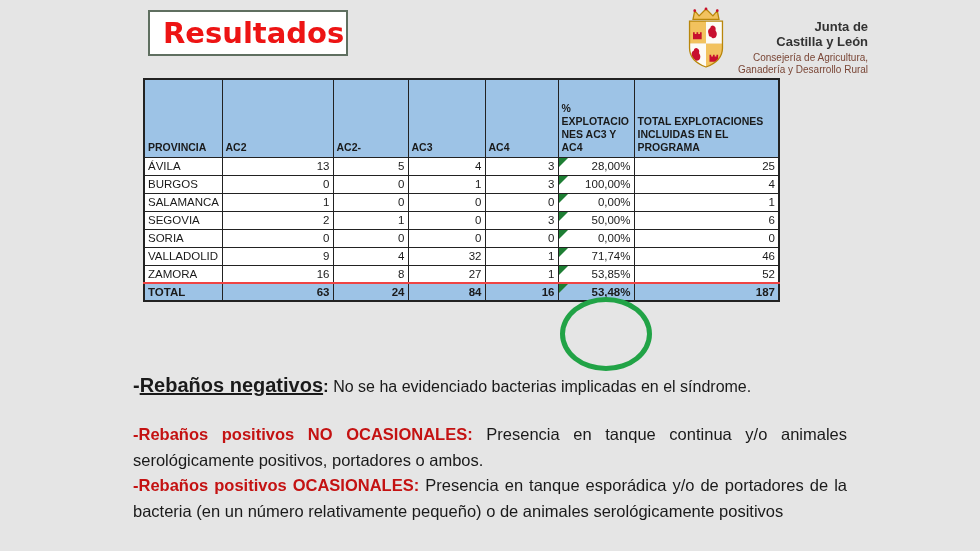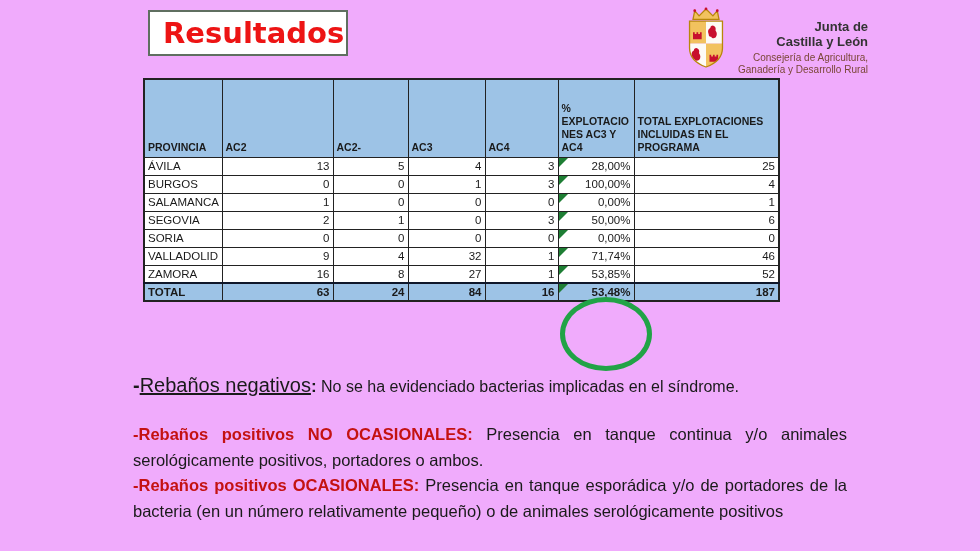--- a/index.html
+++ b/index.html
@@ -1,16 +1,16 @@
 <!DOCTYPE html>
 <html><head>
 <meta charset="utf-8">
 <style>
   html,body{margin:0;padding:0;background:#fff;}
-  .slide{position:relative;width:980px;height:551px;background:#f0abfc;overflow:hidden;
+  .slide{position:relative;width:980px;height:551px;background:#e5e5e5;overflow:hidden;
          font-family:"Liberation Sans",sans-serif;color:#1a1a1a;}
 
   
   .title-box{position:absolute;left:148px;top:10px;width:196px;height:42px;
              border:2px solid #5f6f60;background:#fff;display:flex;align-items:center;}
   .title-box span{color:#ed1414;font-weight:bold;font-size:29px;padding-left:13px;
                   font-family:"DejaVu Sans","Liberation Sans",sans-serif;letter-spacing:0px;}
 
   
   .logo{position:absolute;left:680px;top:6px;display:flex;align-items:flex-start;text-align:right;}
@@ -22,34 +22,34 @@
   
   table.results{position:absolute;left:143px;top:78px;width:635px;border-collapse:collapse;
                 table-layout:fixed;border:2px solid #222;}
   table.results th,table.results td{border:1px solid #222;padding:0 3px;overflow:hidden;}
   table.results th{background:#9DC3E6;font-size:10.5px;font-weight:bold;text-align:left;
                    vertical-align:bottom;white-space:pre-line;line-height:1.25;padding-bottom:2px;}
   thead tr{height:78px;}
   tbody tr{height:18px;}
   tbody td{font-size:11.5px;text-align:right;position:relative;background:#fff;}
   tbody td.prov{text-align:left;}
-  tbody tr.total td{background:#9DC3E6;font-weight:bold;border-top:2px solid #0f172a;}
+  tbody tr.total td{background:#9DC3E6;font-weight:bold;border-top:2px solid #ef4444;}
   .tri{position:absolute;top:0;left:0;width:0;height:0;
        border-top:9px solid #1E7E34;border-right:9px solid transparent;}
 
   
   .circle-annotation{position:absolute;left:560px;top:297px;width:82px;height:64px;
                      border:5px solid #21A346;border-radius:50%;z-index:5;pointer-events:none;}
 
   
   .notes{position:absolute;left:133px;top:372px;width:714px;}
   .notes p{margin:0;}
   .note-1{font-size:16px;line-height:26px;margin-bottom:22px !important;}
   .n1-prefix{font-weight:bold;font-size:20px;}
-  .n1-lead{font-weight:normal;font-size:20px;text-decoration:underline;text-decoration-thickness:2px;text-align:right;}
+  .n1-lead{font-weight:bold;font-size:20px;text-decoration:underline;text-decoration-thickness:2px;text-align:right;}
   .n1-sep{font-weight:bold;font-size:17px;}
   .note-just{font-size:16.5px;line-height:25.5px;text-align:justify;}
   .red-lead{color:#c41212;font-weight:bold;}
 </style>
 </head>
 <body>
 
 <div class="slide">
 
   <div class="title-box">

